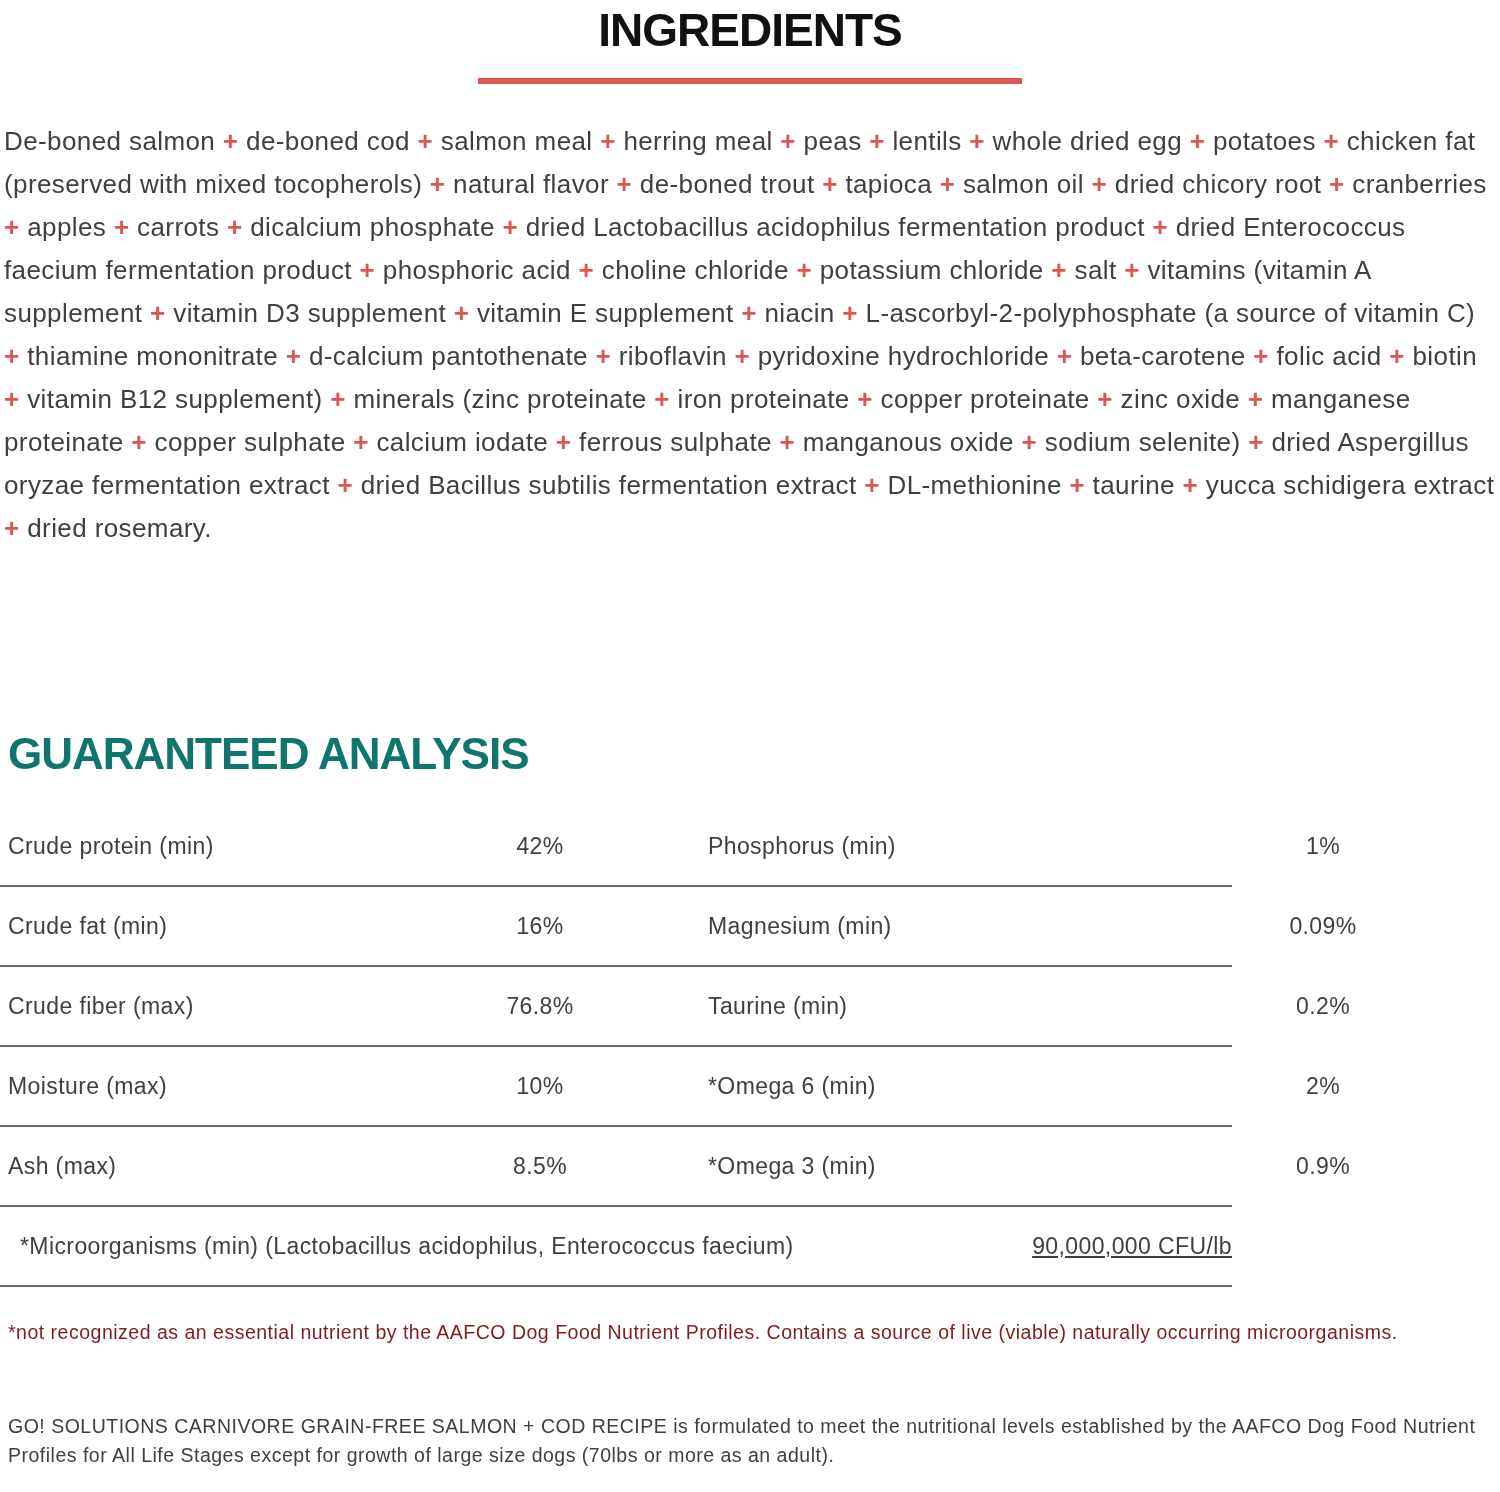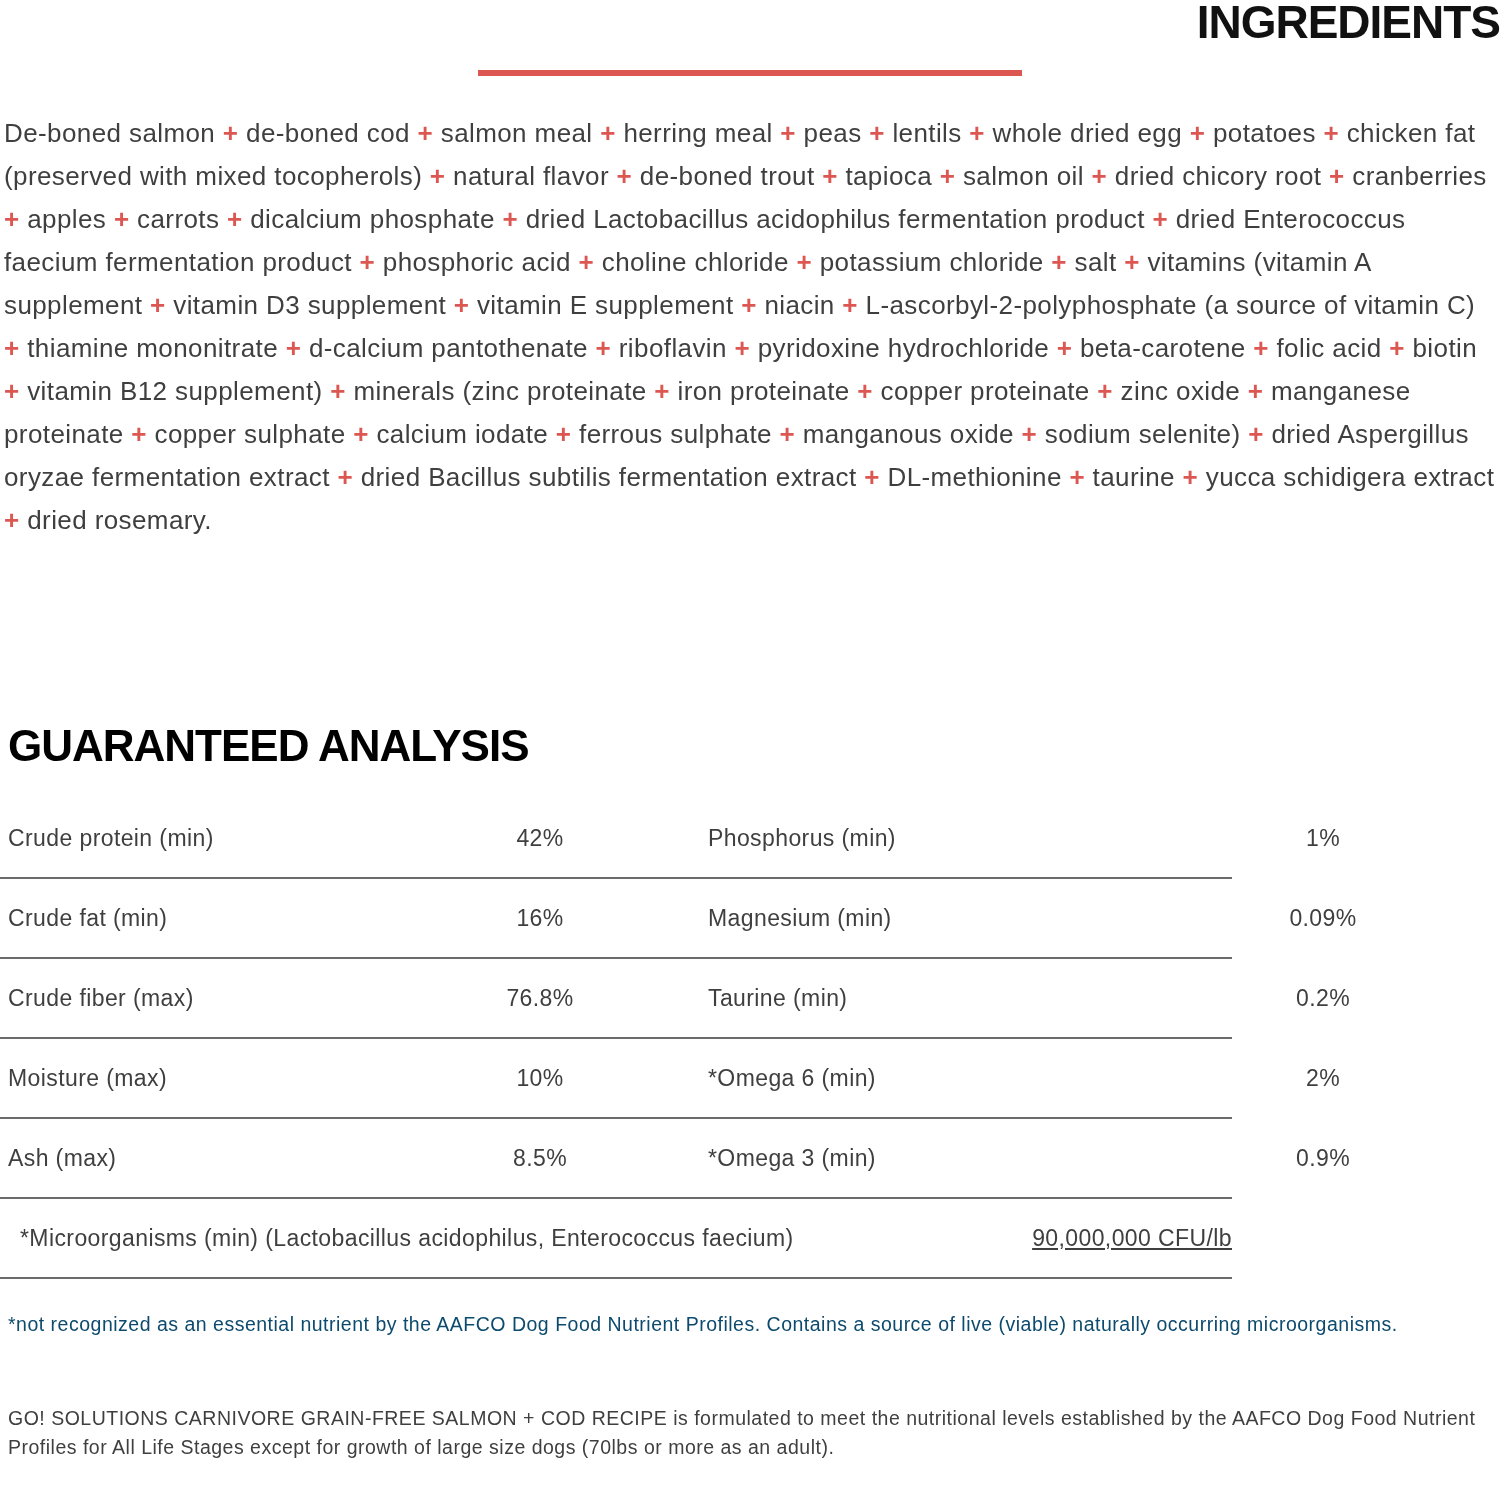--- a/index.html
+++ b/index.html
@@ -9,22 +9,22 @@
     height: 1492px;
     overflow: hidden;
     background: #ffffff;
     font-family: "Liberation Sans", sans-serif;
     color: #3f3f3f;
   }
 
   
   .ingredients-title {
     margin: 0;
-    padding-top: 0;
-    text-align: right;
+    padding-top: 8px;
+    text-align: center;
     font-size: 46px;
     line-height: 44px;
     font-weight: 800;
     letter-spacing: -1px;
     color: #111111;
   }
   .title-underline {
     width: 544px;
     height: 6px;
     margin: 26px auto 0 auto;
@@ -45,21 +45,21 @@
   }
 
   
   .ga-title {
     margin: 182px 0 0 0;
     padding-left: 8px;
     font-size: 44px;
     line-height: 44px;
     font-weight: 800;
     letter-spacing: -1px;
-    color: #000000;
+    color: #0f766e;
   }
   .ga-table {
     margin-top: 31px;
     width: 1232px;
   }
   .ga-row {
     display: grid;
     grid-template-columns: 452px 160px 88px 450px 330px;
     align-items: center;
     height: 80px;
@@ -79,21 +79,21 @@
     font-size: 23px;
     letter-spacing: 0.4px;
   }
   .ga-micro-row .val { text-align: right; text-decoration: underline; }
 
   .footnote {
     margin: 34px 0 0 0;
     padding-left: 8px;
     font-size: 19.5px;
     letter-spacing: 0.5px;
-    color: #0c4a6e;
+    color: #7f1d1d;
   }
   .formulation {
     margin: 68px 0 0 0;
     padding: 0 12px 0 8px;
     font-size: 19.5px;
     line-height: 28.5px;
     letter-spacing: 0.5px;
     color: #3f3f3f;
   }
 </style>

